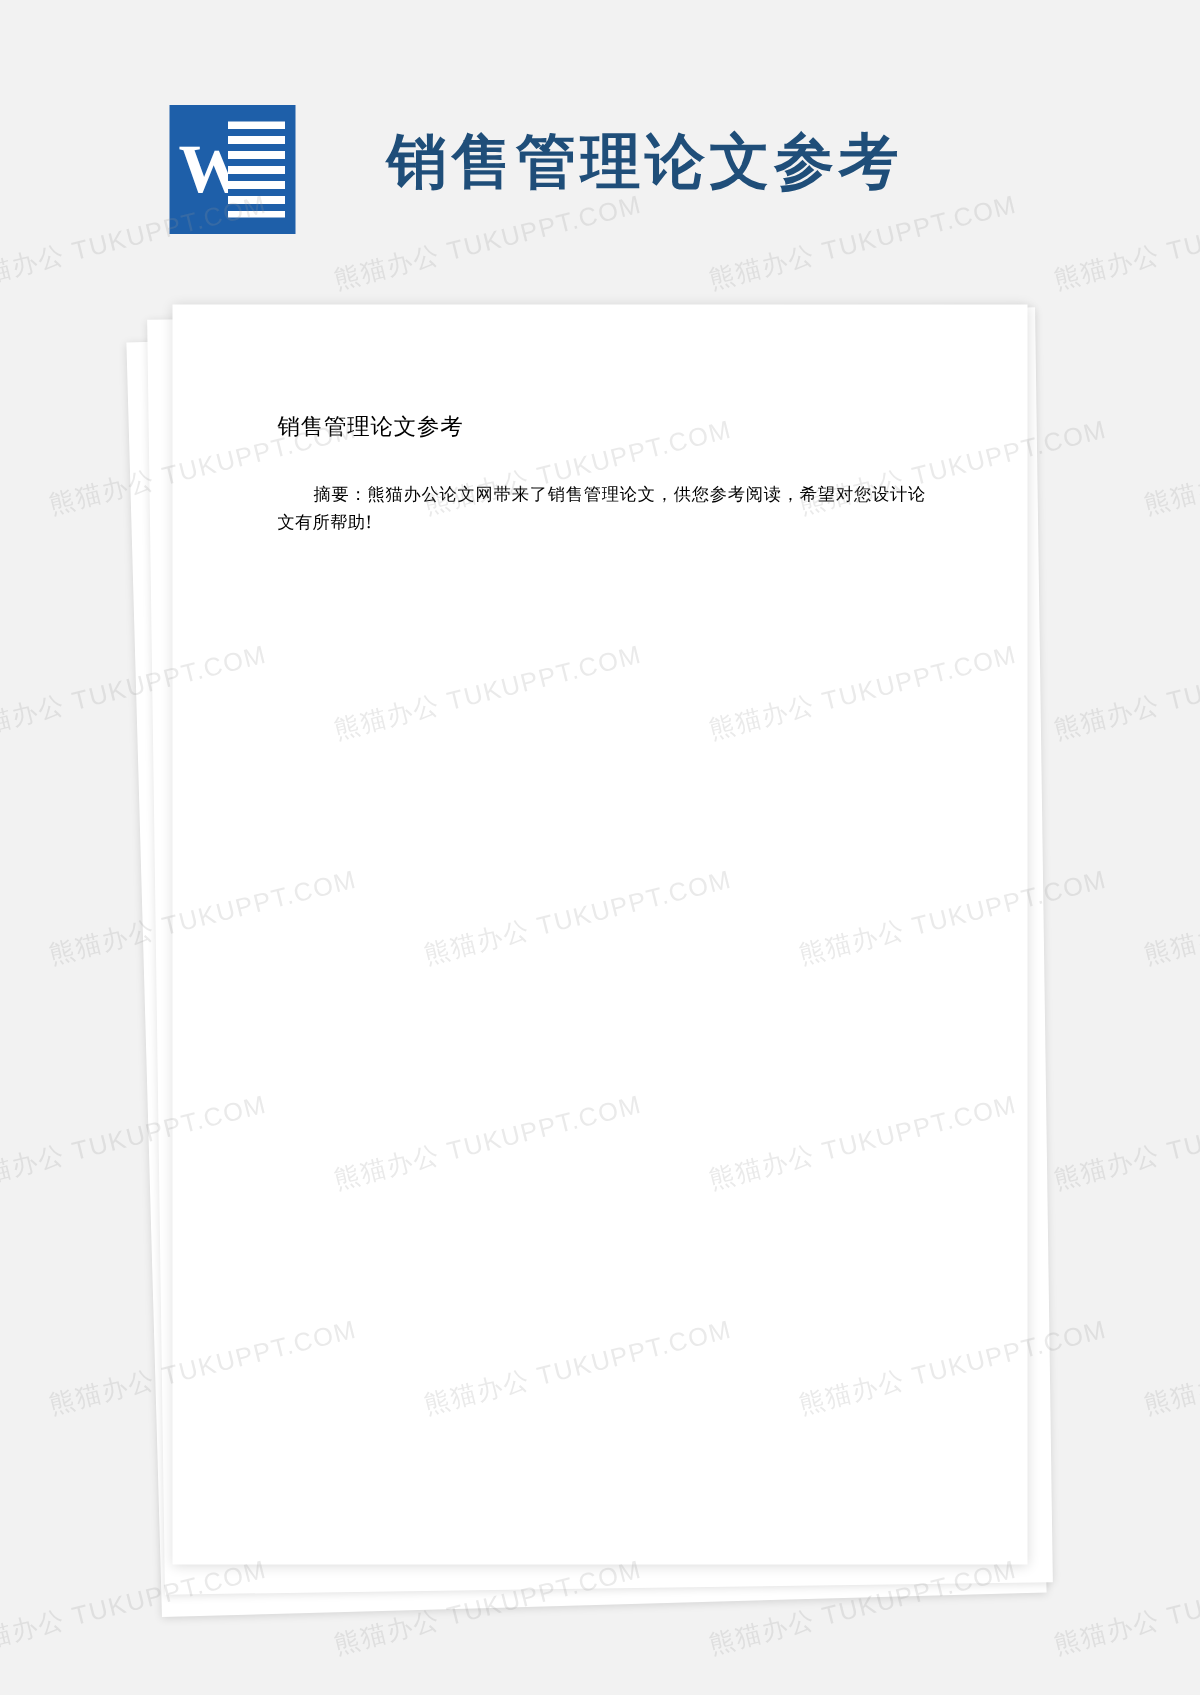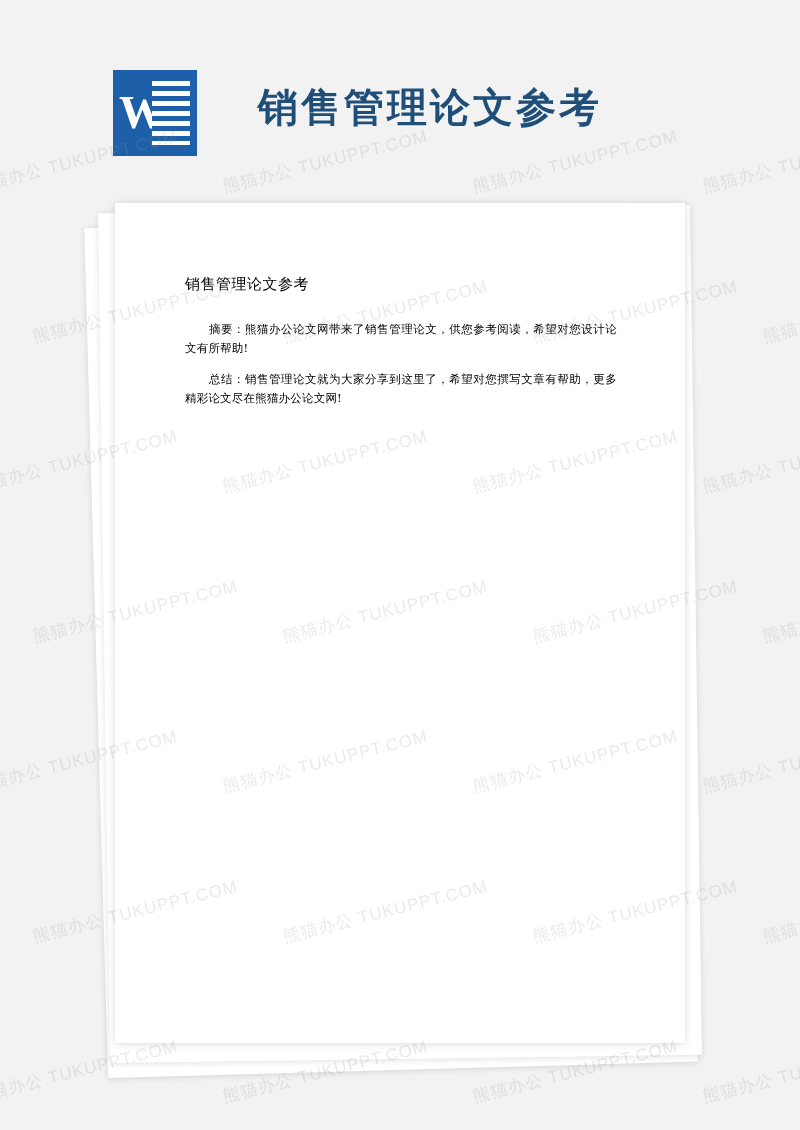--- a/index.html
+++ b/index.html
@@ -180,21 +180,20 @@
   <div class="doc-title">销售管理论文参考</div>
 </div>
 
 <div class="paper-stack">
   <div class="sheet-back2"></div>
   <div class="sheet-back1"></div>
   <div class="sheet-front">
     <div class="doc-content">
       <h1 class="doc-heading">销售管理论文参考</h1>
       <p class="doc-para">摘要：熊猫办公论文网带来了销售管理论文，供您参考阅读，希望对您设计论文有所帮助!</p>
-      <p class="doc-para">总结：销售管理论文就为大家分享到这里了，希望对您撰写文章有帮助，更多精彩论文尽在熊猫办公论文网!</p>
     </div>
   </div>
 </div>
 
 <div class="watermark-layer" id="wm-layer">
     <span class="wm" style="left: -30px; top: 150px;">熊猫办公 TUKUPPT.COM</span>
     <span class="wm" style="left: 220px; top: 150px;">熊猫办公 TUKUPPT.COM</span>
     <span class="wm" style="left: 470px; top: 150px;">熊猫办公 TUKUPPT.COM</span>
     <span class="wm" style="left: 700px; top: 150px;">熊猫办公 TUKUPPT.COM</span>
     <span class="wm" style="left: 30px; top: 300px;">熊猫办公 TUKUPPT.COM</span>

